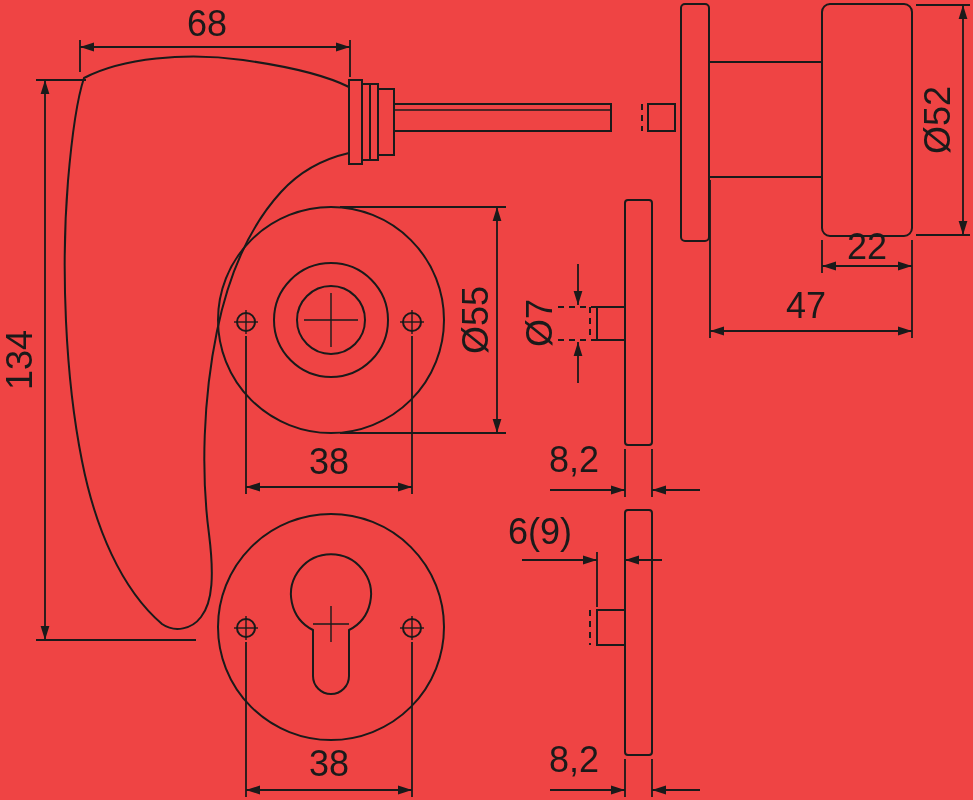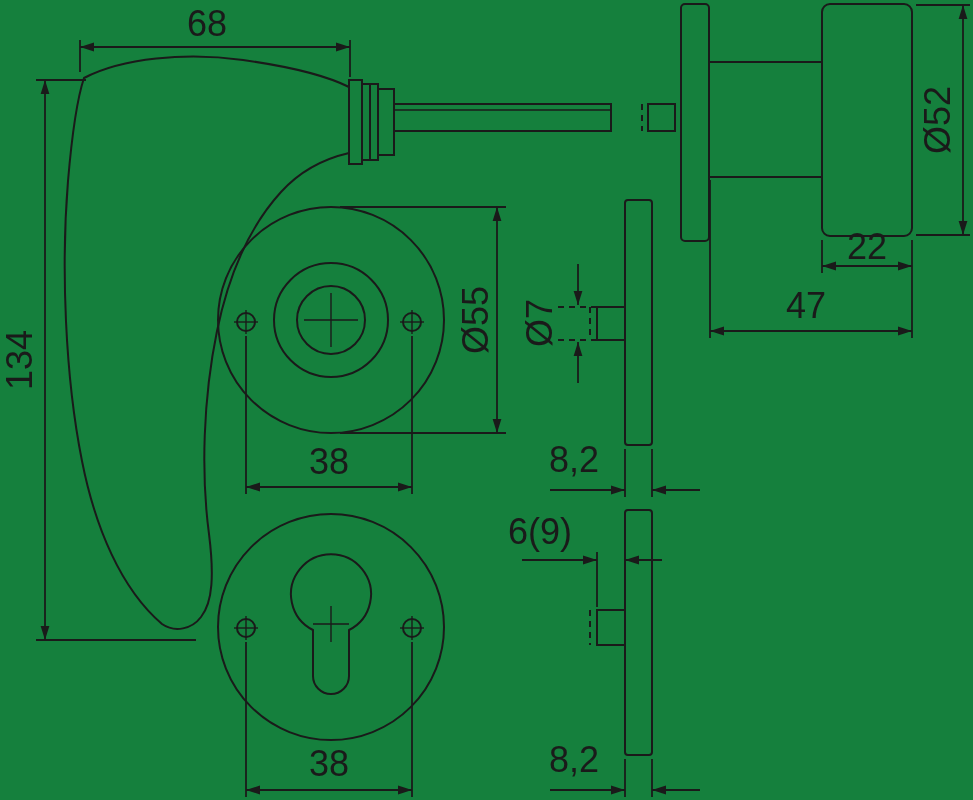--- a/index.html
+++ b/index.html
@@ -1,16 +1,16 @@
 <!DOCTYPE html>
 <html><head>
 <meta charset="utf-8">
 <style>
   html,body{margin:0;padding:0;background:#ffffff;}
-  .stage{width:973px;height:800px;background:#15803d;position:relative;overflow:hidden;}
+  .stage{width:973px;height:800px;background:#ef4444;position:relative;overflow:hidden;}
   svg{display:block;}
   .dim-label{font-family:"Liberation Sans",sans-serif;font-size:36px;font-weight:500;fill:#1a1a1a;}
   .geo{fill:none;stroke:#1a1a1a;stroke-width:2;}
   .geo-thin{fill:none;stroke:#1a1a1a;stroke-width:1.4;}
   .dimline{fill:none;stroke:#1a1a1a;stroke-width:1.8;}
   .dashed{stroke-dasharray:6 5;}
 </style>
 </head>
 <body>
 

